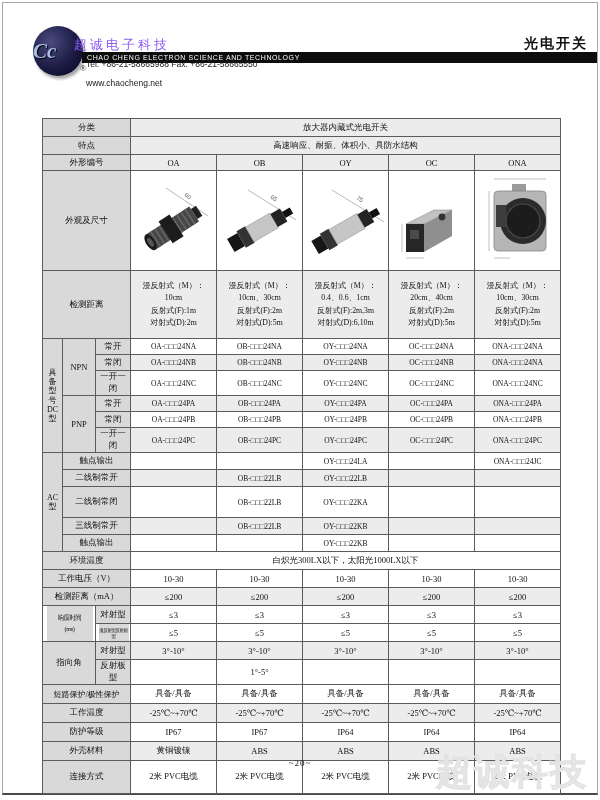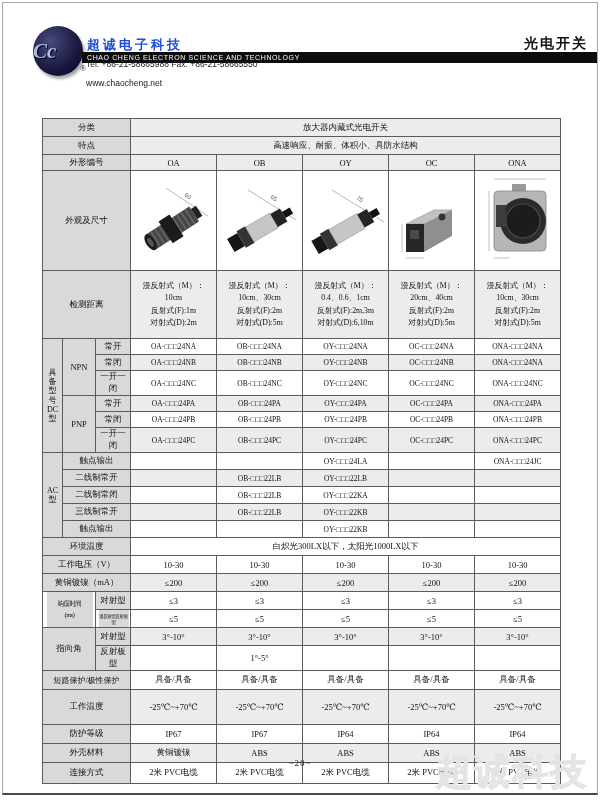--- a/index.html
+++ b/index.html
@@ -11,22 +11,22 @@
   .page-frame{position:absolute;left:2px;top:2px;right:2px;bottom:5px;
     border:1px solid #a8a8a8;border-bottom:2px solid #4a4a4a;}
 
   
   .logo{position:absolute;left:33px;top:26px;width:50px;height:50px;border-radius:50%;
     background:radial-gradient(circle at 35% 32%,#4a4a7e 0%,#1b1b44 55%,#05051f 100%);
     display:flex;align-items:center;justify-content:flex-start;box-shadow:2px 3px 3px rgba(0,0,0,.35);}
   .logo-text{font-style:italic;color:#a9bce8;font-size:21px;font-weight:bold;
     font-family:"Liberation Serif",serif;text-shadow:1px 1px 1px #000;}
   .logo-reg{position:absolute;left:80px;top:64px;font-size:8px;color:#222;}
-  .company-cn{position:absolute;left:87px;top:36px;font-size:13px;font-weight:bold;
-    letter-spacing:3px;color:#1d4ed8;}
+  .company-cn{position:absolute;left:74px;top:36px;font-size:13px;font-weight:normal;
+    letter-spacing:3px;color:#8b5cf6;}
   .black-bar{position:absolute;left:82px;top:52px;right:3px;height:11px;background:#0d0d0d;
     color:#fff;font-size:7px;line-height:11px;padding-left:5px;letter-spacing:.6px;
     font-family:"Liberation Sans","DejaVu Sans",sans-serif;}
   .page-topic{position:absolute;right:12px;top:35px;font-size:14px;font-weight:bold;letter-spacing:2px;}
   .hdr-line{position:absolute;left:86px;font-size:8.5px;
     font-family:"Liberation Sans","DejaVu Sans",sans-serif;color:#1a1a1a;}
   .tel{top:59px;} .web{top:78px;}
 
   
   table.spec{position:absolute;left:42px;top:118px;width:518px;border-collapse:collapse;
@@ -257,21 +257,21 @@
     <td class="white model">ONA-□□□24JC</td>
   </tr>
   <tr style="height:17px">
     <td class="lbl" colspan="2">二线制常开</td>
     <td class="shade model"></td>
     <td class="shade model">OB-□□□22LB</td>
     <td class="shade model">OY-□□□22LB</td>
     <td class="shade model"></td>
     <td class="shade model"></td>
   </tr>
-  <tr style="height:17px">
+  <tr style="height:31px">
     <td class="lbl" colspan="2">二线制常闭</td>
     <td class="white model"></td>
     <td class="white model">OB-□□□22LB</td>
     <td class="white model">OY-□□□22KA</td>
     <td class="white model"></td>
     <td class="white model"></td>
   </tr>
   <tr style="height:17px">
     <td class="lbl" colspan="2">三线制常开</td>
     <td class="shade model"></td>
@@ -297,21 +297,21 @@
   <tr style="height:18px">
     <td class="lbl" colspan="3">工作电压（V）</td>
     <td class="white">10-30</td>
     <td class="white">10-30</td>
     <td class="white">10-30</td>
     <td class="white">10-30</td>
     <td class="white">10-30</td>
   </tr>
 
   <tr style="height:18px">
-    <td class="lbl" colspan="3">黄铜镀镍（mA）</td>
+    <td class="lbl" colspan="3">检测距离（mA）</td>
     <td class="shade">≤200</td>
     <td class="shade">≤200</td>
     <td class="shade">≤200</td>
     <td class="shade">≤200</td>
     <td class="shade">≤200</td>
   </tr>
 
   <tr style="height:18px">
     <td class="lbl tiny pre" colspan="2" rowspan="2" style="font-size:7px">响应时间
 (ms)</td>
@@ -350,21 +350,21 @@
   </tr>
 
   <tr style="height:19px">
     <td class="lbl" colspan="3" style="font-size:8px">短路保护/极性保护</td>
     <td class="white">具备/具备</td>
     <td class="white">具备/具备</td>
     <td class="white">具备/具备</td>
     <td class="white">具备/具备</td>
     <td class="white">具备/具备</td>
   </tr>
-  <tr style="height:35px">
+  <tr style="height:19px">
     <td class="lbl" colspan="3">工作温度</td>
     <td class="shade">-25℃~+70℃</td>
     <td class="shade">-25℃~+70℃</td>
     <td class="shade">-25℃~+70℃</td>
     <td class="shade">-25℃~+70℃</td>
     <td class="shade">-25℃~+70℃</td>
   </tr>
   <tr style="height:19px">
     <td class="lbl" colspan="3">防护等级</td>
     <td class="white">IP67</td>
@@ -374,21 +374,21 @@
     <td class="white">IP64</td>
   </tr>
   <tr style="height:19px">
     <td class="lbl" colspan="3">外壳材料</td>
     <td class="shade">黄铜镀镍</td>
     <td class="shade">ABS</td>
     <td class="shade">ABS</td>
     <td class="shade">ABS</td>
     <td class="shade">ABS</td>
   </tr>
-  <tr style="height:21px">
+  <tr style="height:33px">
     <td class="lbl" colspan="3">连接方式</td>
     <td class="white">2米 PVC电缆</td>
     <td class="white">2米 PVC电缆</td>
     <td class="white">2米 PVC电缆</td>
     <td class="white">2米 PVC电缆</td>
     <td class="white">2米 PVC电缆</td>
   </tr>
 </tbody>
   </table>
 

